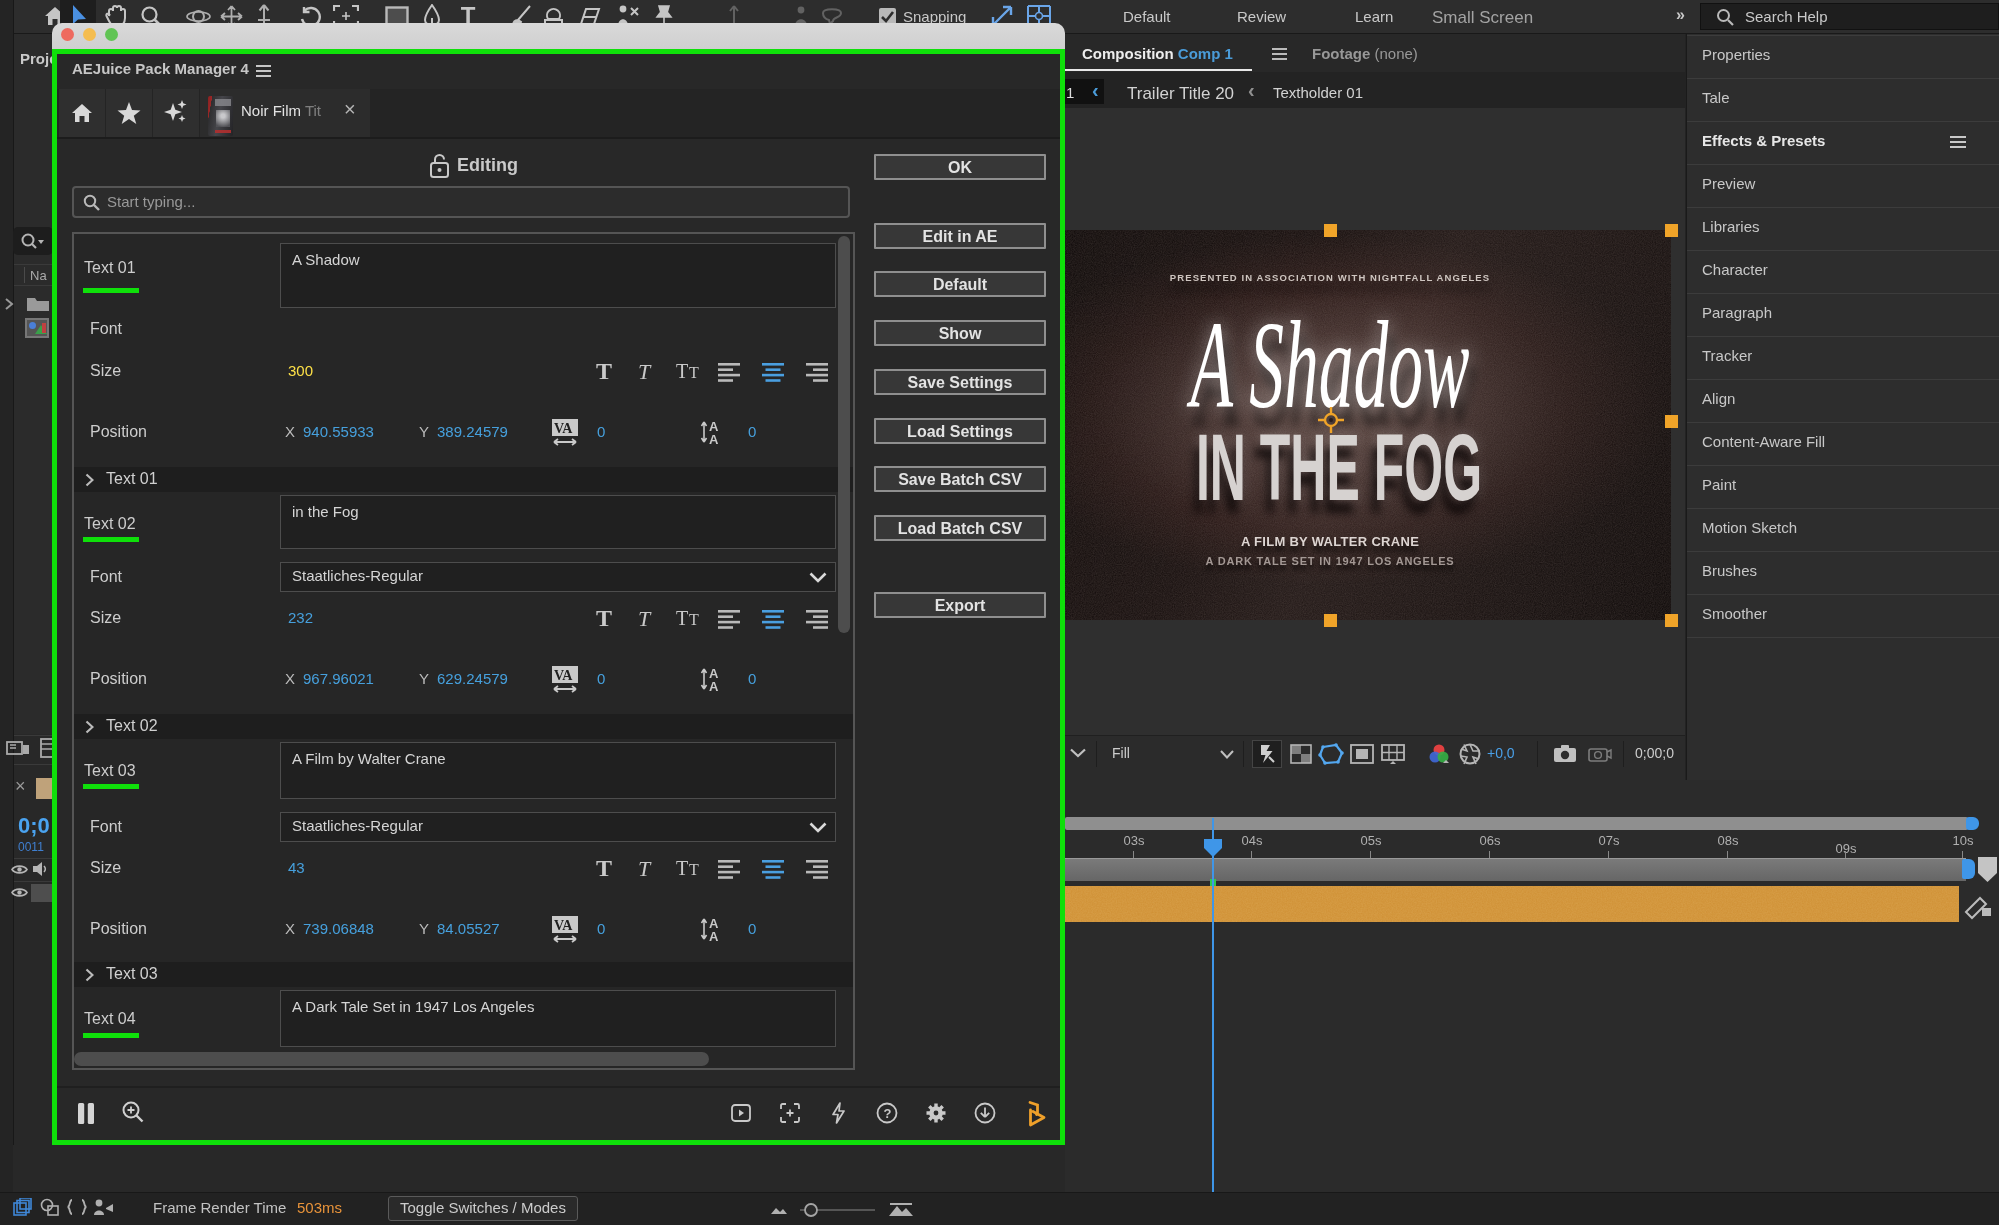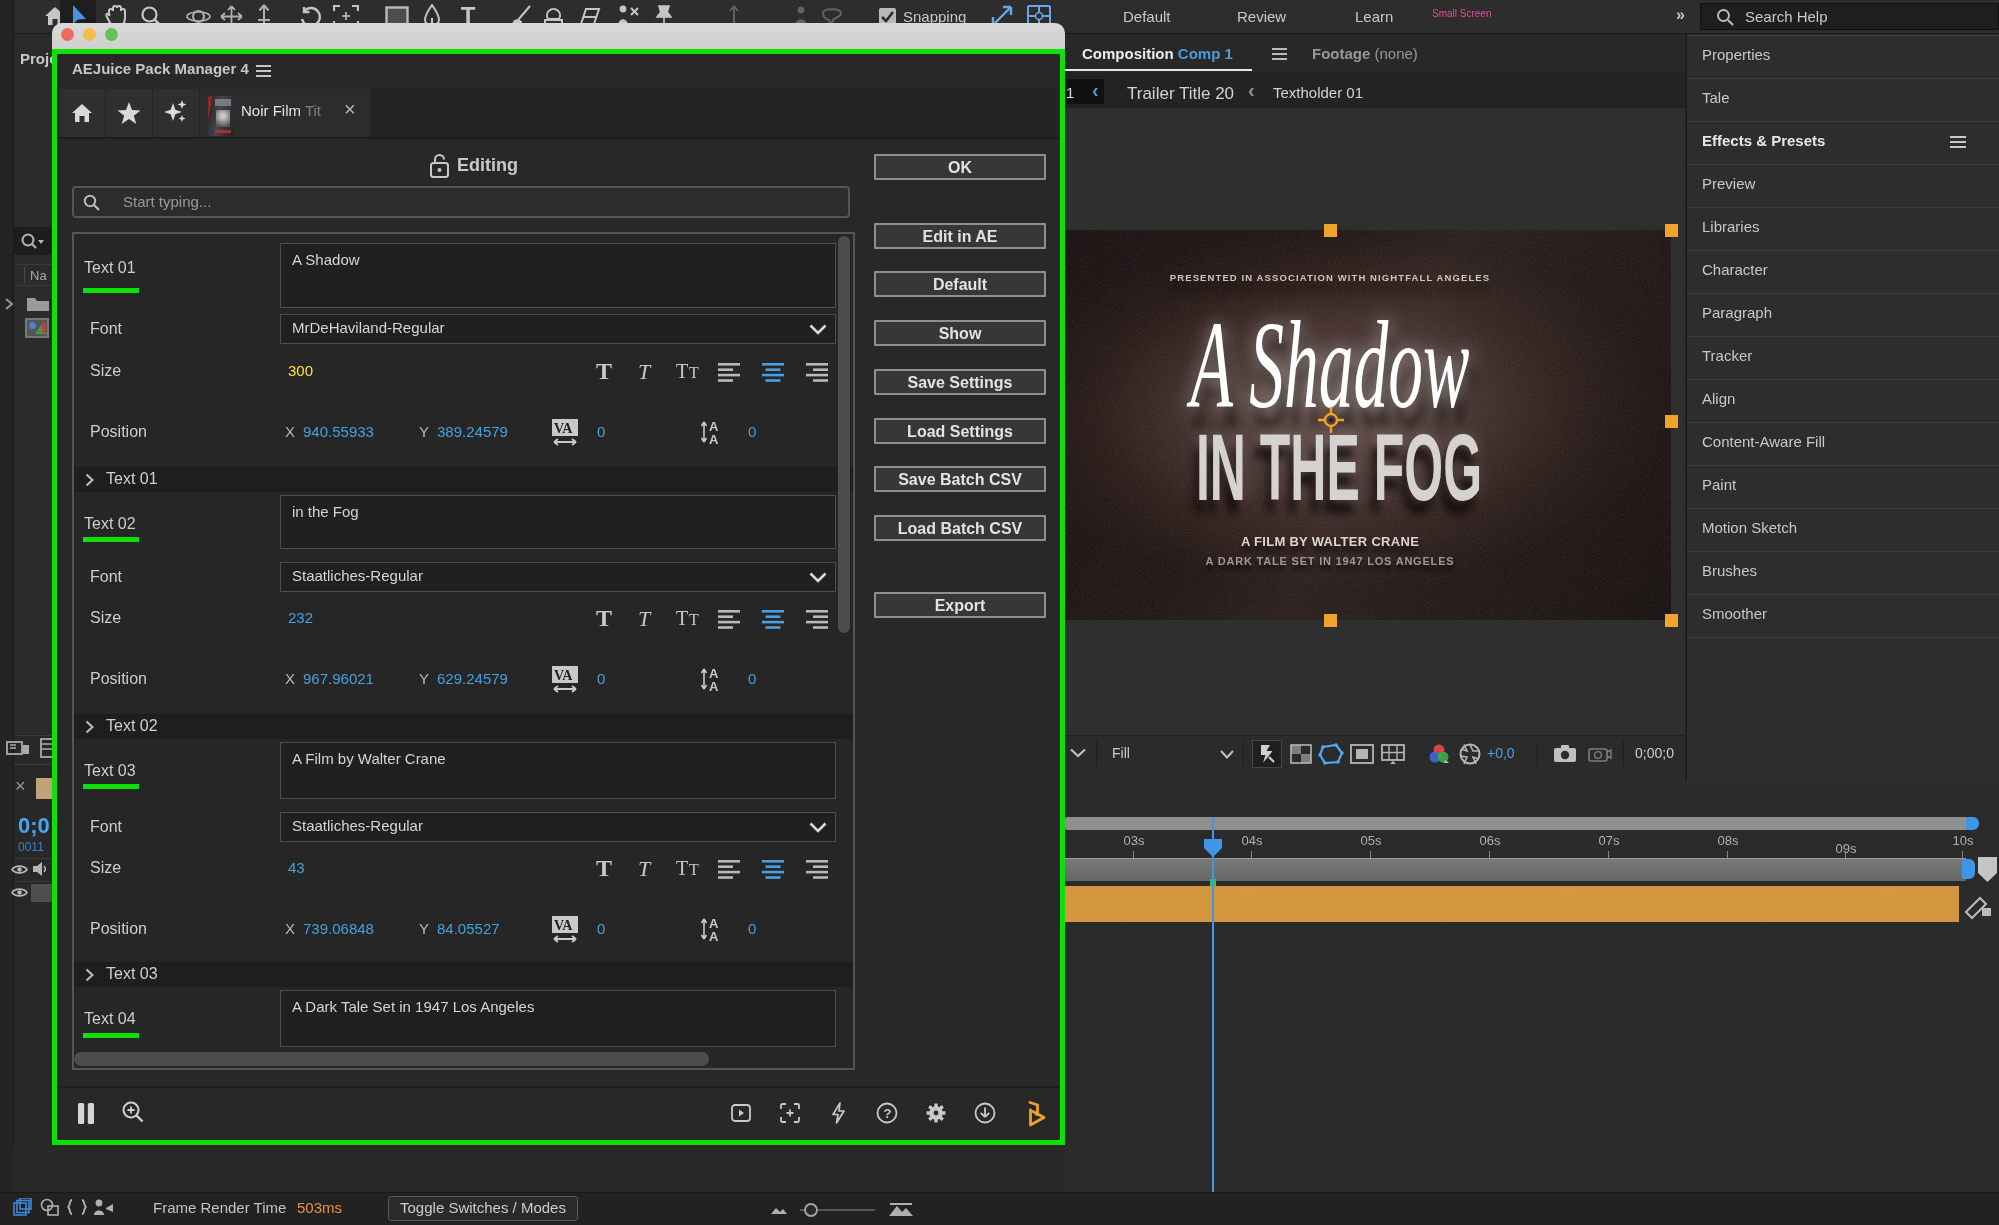--- a/index.html
+++ b/index.html
@@ -137,21 +137,21 @@
   </svg>
 <svg class="abs" style="left:1026px;top:4px;" width="26" height="24" viewBox="0 0 26 24">
     <g>
       <path d="M2 2 H24 M2 12 H24 M2 22 H24 M2 2 V22 M13 2 V22 M24 2 V22" stroke="#6aa5e8" stroke-width="2" fill="none"></path>
       <circle cx="13" cy="12" r="3.5" fill="#2d2d2d" stroke="#6aa5e8" stroke-width="1.6"></circle>
     </g>
   </svg>
 <div class="abs" style="left:1123px;top:8px;font-size:15px;color:#c9c9c9;">Default</div>
 <div class="abs" style="left:1237px;top:8px;font-size:15px;color:#c9c9c9;">Review</div>
 <div class="abs" style="left:1355px;top:8px;font-size:15px;color:#c9c9c9;">Learn</div>
-<div class="abs" style="left:1432px;top:8px;font-size:10px;color:#ec4899;">Small Screen</div>
+<div class="abs" style="left:1432px;top:8px;font-size:17px;color:#a3a3a3;">Small Screen</div>
 <div class="abs" style="left:1676px;top:6px;font-size:16px;color:#c9c9c9;font-weight:bold;">»</div>
 <div class="abs" style="left:1700px;top:3px;width:299px;height:27px;background:#1e1e1e;border:1px solid #111;box-sizing:border-box;"></div>
 <svg class="abs" style="left:1716px;top:8px;" width="18" height="18" viewBox="0 0 18 18">
     <circle cx="7.5" cy="7.5" r="5.5" fill="none" stroke="#b9b9b9" stroke-width="2"></circle>
     <path d="M12 12 L17 17" stroke="#b9b9b9" stroke-width="2.2"></path>
   </svg>
 <div class="abs" style="left:1745px;top:8px;font-size:15px;color:#c9c9c9;">Search Help</div>
 
 <div class="abs" style="left:0;top:0;width:13px;height:1192px;background:#242424;border-right:1px solid #181818;"></div>
 
@@ -493,36 +493,30 @@
         <circle cx="9.5" cy="16" r="2" fill="#c9c9c9"></circle>
       </svg>
   </div>
   <div class="abs" style="left:400px;top:101px;font-size:18px;font-weight:bold;color:#c9c9c9;">Editing</div>
 
   <div class="abs" style="left:15px;top:132px;width:778px;height:32px;background:#2c2c2c;border:2px solid #555;border-radius:4px;box-sizing:border-box;">
     <svg style="position:absolute;left:9px;top:6px;" width="17" height="17" viewBox="0 0 17 17">
         <circle cx="7" cy="7" r="5.2" fill="none" stroke="#b9b9b9" stroke-width="2"></circle>
         <path d="M11 11 L16 16" stroke="#b9b9b9" stroke-width="2.4"></path>
       </svg>
-    <div class="abs" style="left:49px;top:5px;font-size:15px;color:#999;text-align:right;">Start typing...</div>
+    <div class="abs" style="left:33px;top:5px;font-size:15px;color:#999;text-align:right;">Start typing...</div>
   </div>
 
   <div class="abs" style="left:15px;top:178px;width:783px;height:838px;background:#262626;border:2px solid #555;box-sizing:border-box;overflow:hidden;font-size:15px;color:#d5d5d5;" id="scrollarea">
 
     <div class="abs" style="left:206px;top:9px;width:556px;height:65px;background:#202020;border:1px solid #4d4d4d;box-sizing:border-box;">
         <div class="abs" style="left:11px;top:7px;">A Shadow</div>
       </div>
     <div class="abs" style="left:10px;top:25px;font-size:16px;color:#cdcdcd;">Text 01</div>
     <div class="abs" style="left:9px;top:54px;width:56px;height:5px;background:#0fe00a;"></div>
-    <div class="abs" style="left:206px;top:80px;width:556px;height:30px;background:#202020;border:1px solid #4d4d4d;box-sizing:border-box;">
-        <div class="abs" style="left:11px;top:4px;">MrDeHaviland-Regular</div>
-      <svg style="position:absolute;right:8px;top:9px;" width="18" height="11" viewBox="0 0 18 11">
-          <path d="M1.5 1.5 L9 9 L16.5 1.5" fill="none" stroke="#d9d9d9" stroke-width="2.6"></path>
-        </svg>
-      </div>
     <div class="abs" style="left:16px;top:86px;font-size:16px;color:#cdcdcd;">Font</div>
     <div class="abs" style="left:16px;top:128px;font-size:16px;color:#cdcdcd;">Size</div>
     <div class="abs" style="left:214px;top:128px;color:#fde047;">300</div>
     <svg class="abs" style="left:518px;top:122px;" width="240" height="30" viewBox="0 0 240 30">
       <text x="4" y="23" font-family="Liberation Serif" font-weight="bold" font-size="24" fill="#c9c9c9">T</text>
       <text x="46" y="23" font-family="Liberation Serif" font-style="italic" font-size="22" fill="#c9c9c9">T</text>
       <text x="84" y="22" font-family="Liberation Serif" font-size="20" fill="#c9c9c9">T</text>
         <text x="97" y="22" font-family="Liberation Serif" font-size="16" fill="#c9c9c9">T</text>
       <g fill="#b9b9b9">
           <rect x="126" y="7" width="22" height="2.6"></rect>

